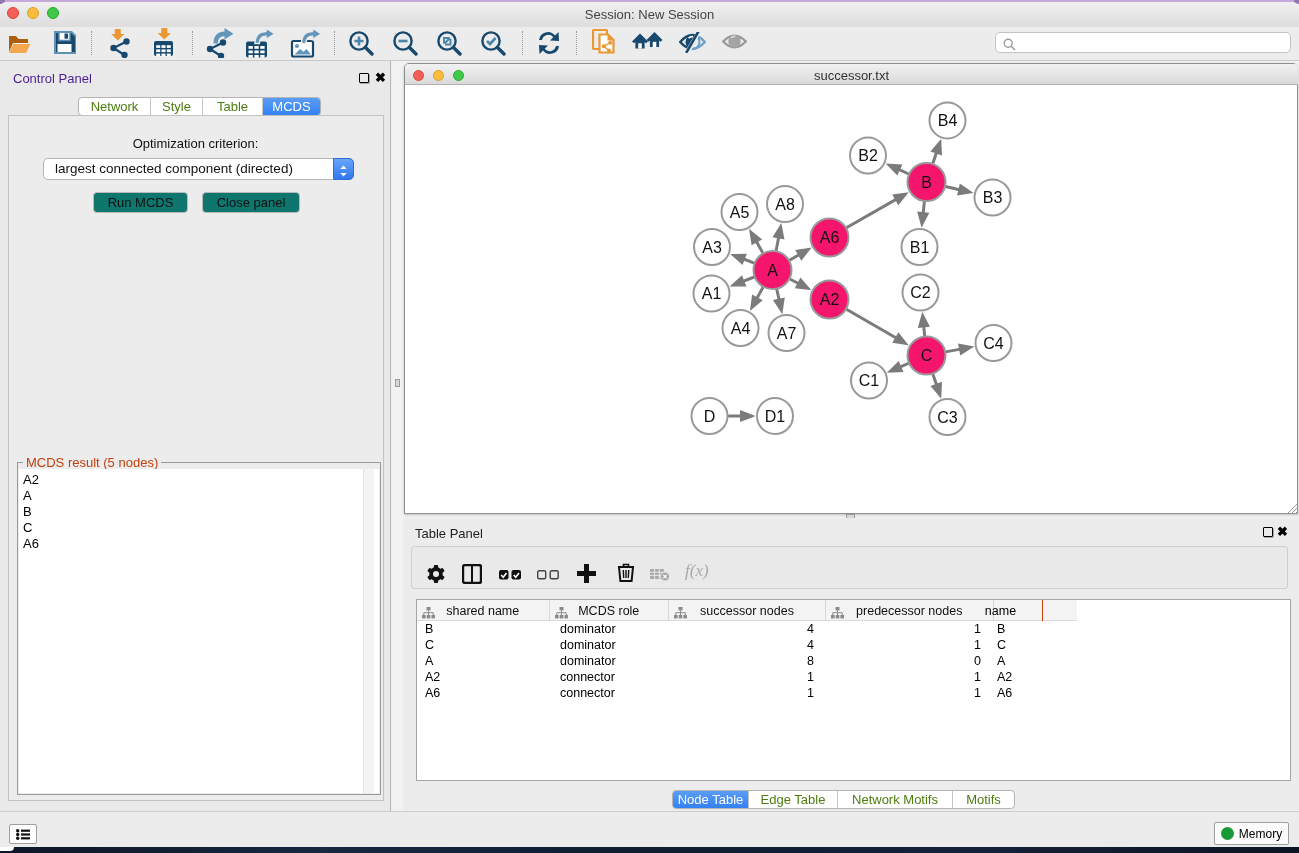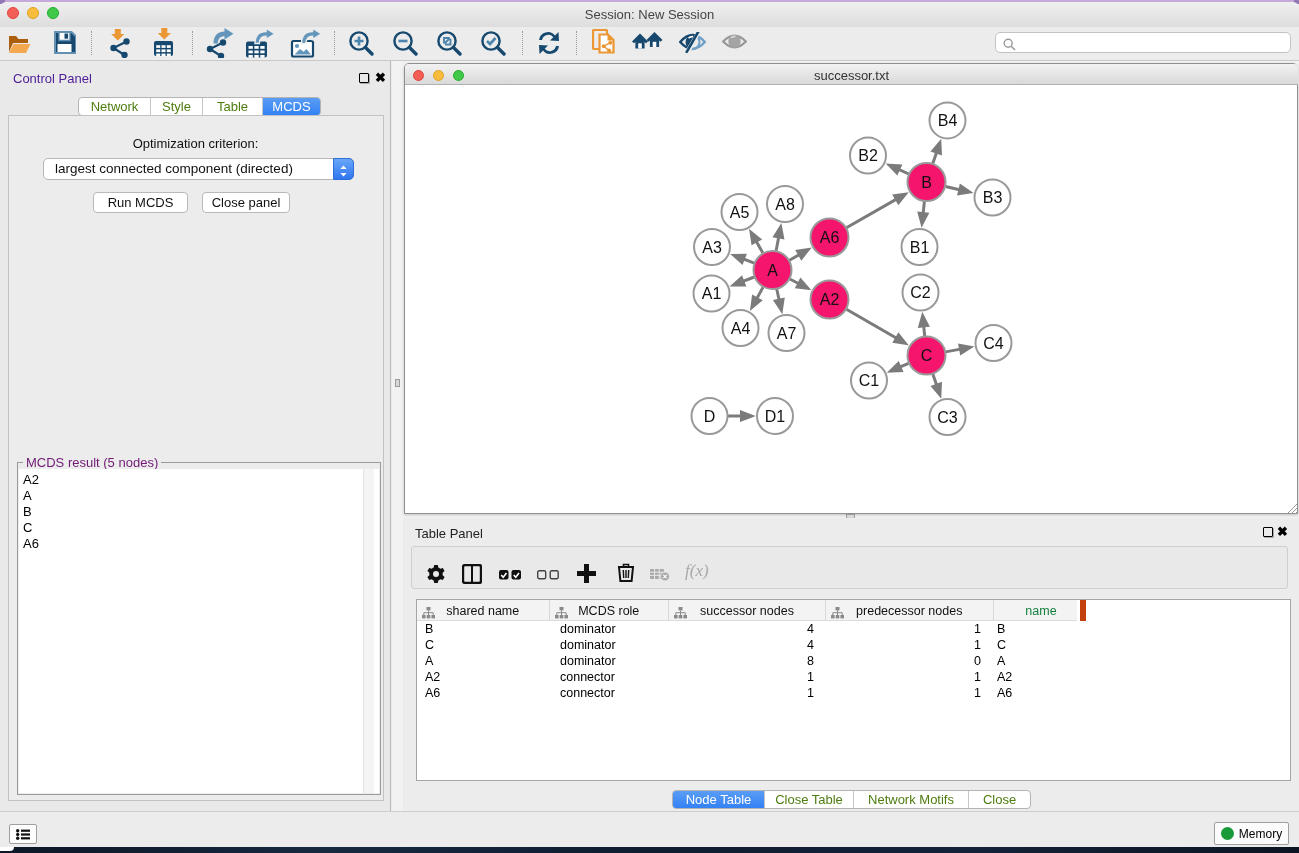--- a/index.html
+++ b/index.html
@@ -1,21 +1,21 @@
 <!DOCTYPE html>
 <html><head><meta charset="utf-8"><style>
 *{margin:0;padding:0;box-sizing:border-box}
 html,body{width:1299px;height:853px;overflow:hidden}
 body{font-family:"Liberation Sans",sans-serif;background:#ececec;position:relative}
 .abs{position:absolute}
 .seg{position:absolute;display:flex;background:#fff;border:1px solid #b4b4b4;border-radius:4px;overflow:hidden}
 .seg div{display:flex;align-items:center;justify-content:center;font-size:13px;color:#4d7c0f;border-right:1px solid #c6c6c6}
 .seg div:last-child{border-right:none}
 .seg .on{background:linear-gradient(#5a9df5,#3381f4);color:#fff}
-.btn{position:absolute;background:#ffffff;border:1px solid #b9b9b9;border-radius:4px;display:flex;align-items:center;justify-content:center;font-size:13px;color:#111}
+.btn{position:absolute;background:#0f766e;border:1px solid #b9b9b9;border-radius:4px;display:flex;align-items:center;justify-content:center;font-size:13px;color:#111}
 </style></head><body>
 <div class="abs" style="left:0;top:0;width:1299px;height:4px;background:#c6a9da"></div>
 <div class="abs" style="left:0;top:0;width:5px;height:4px;background:#9178b5"></div>
 <div class="abs" style="left:1294px;top:0;width:5px;height:4px;background:#9178b5"></div>
 <div class="abs" style="left:0;top:1.5px;width:1299px;height:25.5px;background:linear-gradient(#f0f0f0,#dddddd);border-radius:6px 6px 0 0"></div>
 <div class="abs" style="left:7px;top:6.5px;width:12px;height:12px;border-radius:50%;background:#f35f57;border:1px solid #e0443e"></div>
 <div class="abs" style="left:27px;top:6.5px;width:12px;height:12px;border-radius:50%;background:#f8bd3c;border:1px solid #dea123"></div>
 <div class="abs" style="left:47px;top:6.5px;width:12px;height:12px;border-radius:50%;background:#41c84b;border:1px solid #1faf29"></div>
 <div class="abs" style="left:0;top:7px;width:1299px;text-align:center;font-size:13px;color:#444">Session: New Session</div>
 <div class="abs" style="left:0;top:27px;width:1299px;height:34px;background:#ececec;border-bottom:1px solid #c9c9c9"></div>
@@ -195,23 +195,23 @@
 <div class="abs" style="left:8px;top:115px;width:376px;height:686px;background:#ececec;border:1px solid #c2c2c2"></div>
 <div class="abs" style="left:0;top:136px;width:391px;text-align:center;font-size:13px;color:#111">Optimization criterion:</div>
 <div class="abs" style="left:43px;top:158px;width:311px;height:22px;background:#fff;border:1px solid #b6b6b6;border-radius:5px"></div>
 <div class="abs" style="left:55px;top:161px;font-size:13.5px;color:#111">largest connected component (directed)</div>
 <div class="abs" style="left:333px;top:158px;width:21px;height:22px;background:linear-gradient(#6aa7f8,#3076f0);border-radius:0 5px 5px 0;border:1px solid #2e6ed8"></div>
 <div class="abs" style="left:338px;top:163px"><svg width="11" height="12" viewBox="0 0 11 12">
       <path d="M5.5 0.5 L8.6 4 H2.4 Z" fill="#fff"></path>
       <path d="M5.5 11.5 L2.4 8 H8.6 Z" fill="#fff"></path>
     </svg></div>
 <div class="btn" style="left:93px;top:192px;width:95px;height:21px">Run MCDS</div>
-<div class="btn" style="left:202px;top:192px;width:88px;height:21px">Close panel</div>
+<div class="btn" style="left:202px;top:192px;width:98px;height:21px">Close panel</div>
 <div class="abs" style="left:17px;top:462px;width:364px;height:333px;border:1px solid #9a9a9a"></div>
-<div class="abs" style="left:23px;top:455px;background:#ececec;padding:0 3px;font-size:13px;color:#701a75">MCDS result (5 nodes)</div>
+<div class="abs" style="left:23px;top:455px;background:#ececec;padding:0 3px;font-size:13px;color:#c2410c">MCDS result (5 nodes)</div>
 <div class="abs" style="left:19px;top:469px;width:360px;height:324px;background:#fff"></div>
 <div class="abs" style="left:363px;top:469px;width:11px;height:324px;background:#f4f4f4;border-left:1px solid #e2e2e2"></div>
 <div class="abs" style="left:23px;top:472px;font-size:13px;color:#000">
     <div style="height:16px;line-height:16px">A2</div>
     <div style="height:16px;line-height:16px">A</div>
     <div style="height:16px;line-height:16px">B</div>
     <div style="height:16px;line-height:16px">C</div>
     <div style="height:16px;line-height:16px">A6</div>
   </div>
 <div class="abs" style="left:392px;top:61px;width:907px;height:750px;background:#f2f2f2"></div>
@@ -402,21 +402,21 @@
 <div class="abs" style="left:826px;top:600px;width:167.5px;height:21px;border-right:1px solid #d8d8d8;display:flex;align-items:center;justify-content:center;font-size:12.5px;color:#111">predecessor nodes</div>
 <div class="abs" style="left:831px;top:605px;width:13px;height:12px"><svg width="13" height="12" viewBox="0 0 13 12">
       <g fill="#8a8a8a">
         <rect x="4.5" y="0" width="4" height="3.4"></rect>
         <rect x="0" y="8" width="3.6" height="3.4"></rect>
         <rect x="4.7" y="8" width="3.6" height="3.4"></rect>
         <rect x="9.4" y="8" width="3.6" height="3.4"></rect>
       </g>
       <path d="M6.5 3.4 v2.3 M1.8 8 v-2.3 h9.4 V8 M6.5 5.7 V8" stroke="#8a8a8a" fill="none"></path>
     </svg></div>
-<div class="abs" style="left:1002px;top:600px;width:84.0px;height:21px;border-right:6px solid #c2410c;display:flex;align-items:center;justify-content:center;font-size:12.5px;color:#15803d">name</div>
+<div class="abs" style="left:959px;top:600px;width:84.0px;height:21px;border-right:1px solid #c2410c;display:flex;align-items:center;justify-content:center;font-size:12.5px;color:#000000">name</div>
 <div class="abs" style="left:425px;top:621px;width:120px;height:16px;line-height:16px;font-size:12.5px;color:#000">B</div>
 <div class="abs" style="left:560px;top:621px;font-size:12.5px;line-height:16px;color:#000">dominator</div>
 <div class="abs" style="left:700px;top:621px;width:114px;text-align:right;font-size:12.5px;line-height:16px;color:#000">4</div>
 <div class="abs" style="left:870px;top:621px;width:111px;text-align:right;font-size:12.5px;line-height:16px;color:#000">1</div>
 <div class="abs" style="left:997px;top:621px;font-size:12.5px;line-height:16px;color:#000">B</div>
 <div class="abs" style="left:425px;top:637px;width:120px;height:16px;line-height:16px;font-size:12.5px;color:#000">C</div>
 <div class="abs" style="left:560px;top:637px;font-size:12.5px;line-height:16px;color:#000">dominator</div>
 <div class="abs" style="left:700px;top:637px;width:114px;text-align:right;font-size:12.5px;line-height:16px;color:#000">4</div>
 <div class="abs" style="left:870px;top:637px;width:111px;text-align:right;font-size:12.5px;line-height:16px;color:#000">1</div>
 <div class="abs" style="left:997px;top:637px;font-size:12.5px;line-height:16px;color:#000">C</div>
@@ -429,24 +429,24 @@
 <div class="abs" style="left:560px;top:669px;font-size:12.5px;line-height:16px;color:#000">connector</div>
 <div class="abs" style="left:700px;top:669px;width:114px;text-align:right;font-size:12.5px;line-height:16px;color:#000">1</div>
 <div class="abs" style="left:870px;top:669px;width:111px;text-align:right;font-size:12.5px;line-height:16px;color:#000">1</div>
 <div class="abs" style="left:997px;top:669px;font-size:12.5px;line-height:16px;color:#000">A2</div>
 <div class="abs" style="left:425px;top:685px;width:120px;height:16px;line-height:16px;font-size:12.5px;color:#000">A6</div>
 <div class="abs" style="left:560px;top:685px;font-size:12.5px;line-height:16px;color:#000">connector</div>
 <div class="abs" style="left:700px;top:685px;width:114px;text-align:right;font-size:12.5px;line-height:16px;color:#000">1</div>
 <div class="abs" style="left:870px;top:685px;width:111px;text-align:right;font-size:12.5px;line-height:16px;color:#000">1</div>
 <div class="abs" style="left:997px;top:685px;font-size:12.5px;line-height:16px;color:#000">A6</div>
 <div class="seg" style="left:672px;top:790px;height:19px">
-    <div class="on" style="width:92px">Node Table</div>
-    <div style="width:89px">Close Table</div>
+    <div class="on" style="width:76px">Node Table</div>
+    <div style="width:89px">Edge Table</div>
     <div style="width:115px">Network Motifs</div>
-    <div style="width:61px">Close</div>
+    <div style="width:61px">Motifs</div>
   </div>
 <div class="abs" style="left:0;top:811px;width:1299px;height:36px;background:#ececec;border-top:1px solid #cdcdcd"></div>
 <div class="abs" style="left:9px;top:824px;width:28px;height:20px;background:#fdfdfd;border:1px solid #9f9f9f;border-radius:2px;display:flex;align-items:center;justify-content:center">
     <svg width="14" height="11" viewBox="0 0 14 11">
       <g fill="#111">
         <circle cx="1.7" cy="1.7" r="1.7"></circle>
         <circle cx="1.7" cy="5.5" r="1.7"></circle>
         <circle cx="1.7" cy="9.3" r="1.7"></circle>
         <rect x="5" y="0.6" width="9" height="2.2"></rect>
         <rect x="5" y="4.4" width="9" height="2.2"></rect>

